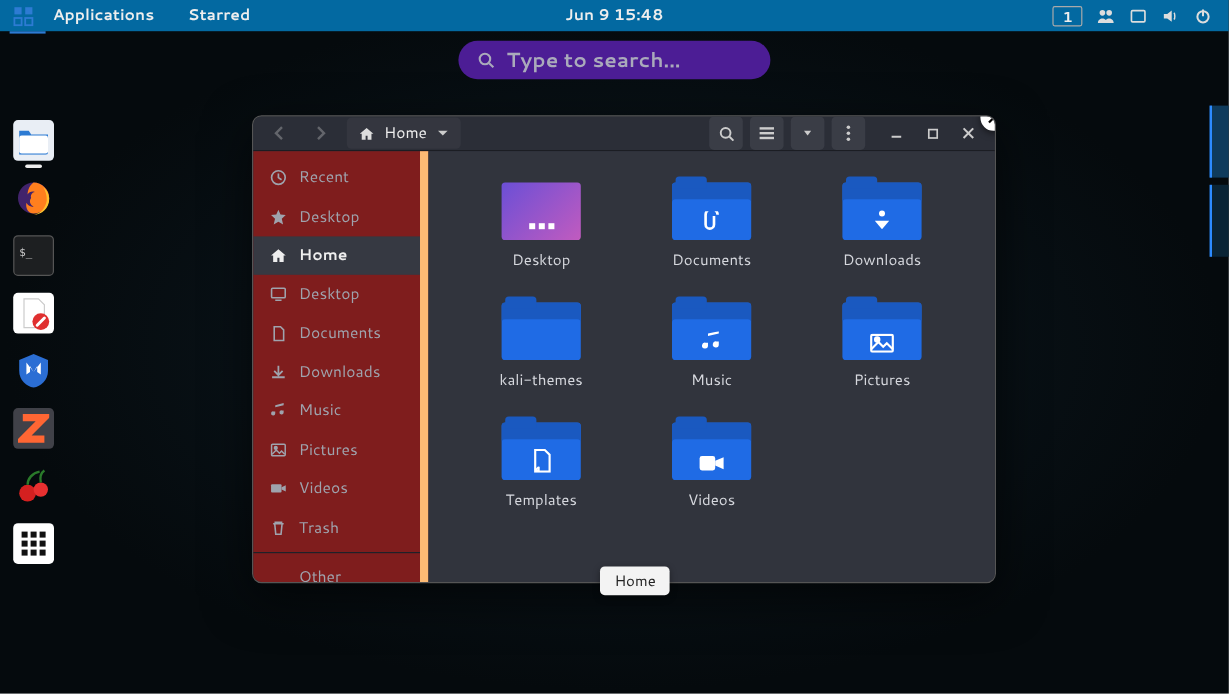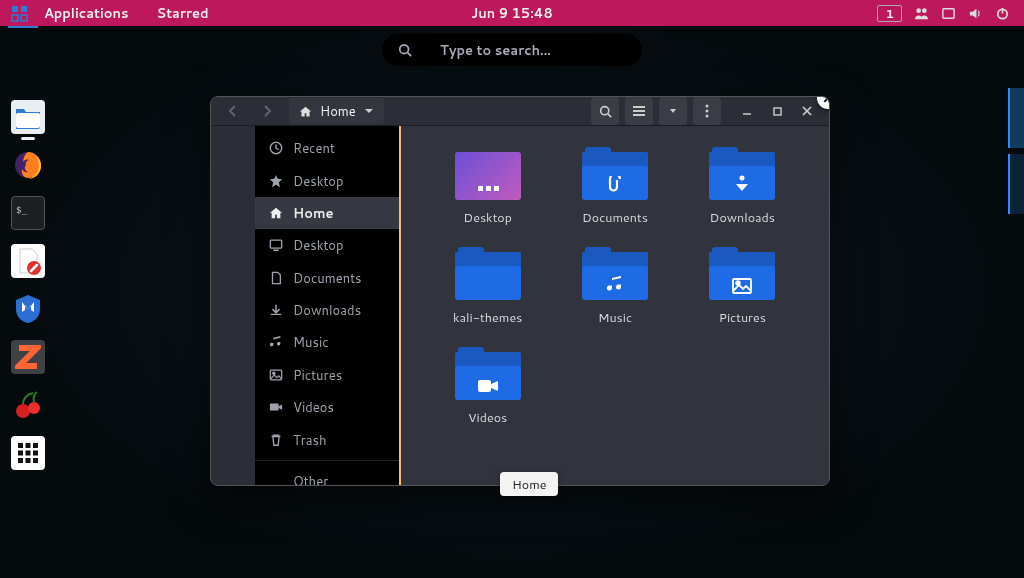--- a/index.html
+++ b/index.html
@@ -7,21 +7,21 @@
       width: 1024px; height: 578px;
       background: radial-gradient(ellipse at center, #0d1a22 0%, #050a0d 70%);
       font-family: "Cantarell", "Segoe UI", sans-serif;
       color: #d0d0d0;
       position: relative;
       overflow: hidden;
     }
     
     .topbar {
       position: absolute; top: 0; left: 0; right: 0; height: 26px;
-      background: #be185d;
+      background: #0369a1;
       display: flex; align-items: center;
       font-size: 13px; font-weight: 600; color: #eee;
       z-index: 50;
     }
     .topbar .activities-icon{ margin-left: 10px; display:flex; align-items:center;}
     .topbar .menu{ padding: 0 14px; cursor: pointer;}
     .topbar .spacer{ flex: 1; }
     .topbar .clock{ position:absolute; left:50%; transform:translateX(-50%);}
     .topbar .tray{ display:flex; align-items:center; gap:12px; padding-right:14px;}
     .topbar .ws-indicator{
@@ -30,24 +30,24 @@
     }
     .topbar svg{ display:block;}
     
     .activities-underline{
       position:absolute; top:26px; left:8px; width:30px; height:2px;
       background:#2d7bd3;
     }
     
     .search-wrap{
       position:absolute; top:34px; left:50%; transform:translateX(-50%);
-      width:260px; height:32px; background:#000000;
+      width:260px; height:32px; background:#4c1d95;
       border-radius:16px; display:flex; align-items:center;
-      padding:0 16px; gap:28px; color:#aab;
-      font-size:13px; font-weight:600;
+      padding:0 16px; gap:10px; color:#aab;
+      font-size:17px; font-weight:600;
       z-index:40;
     }
     
     .dock{
       position:absolute; left:0; top:100px; width:56px;
       display:flex; flex-direction:column; align-items:center; gap:14px;
     }
     .dock .app{
       width:34px; height:34px; border-radius:4px;
       display:flex; align-items:center; justify-content:center;
@@ -92,24 +92,23 @@
     .tb-right{display:flex;align-items:center;gap:2px;}
     .tb-square{
       width:28px;height:28px;background:#3a3d46;border-radius:4px;
       display:flex;align-items:center;justify-content:center;color:#ccc;
       margin-left:4px;
     }
     .win-controls{display:flex;align-items:center;gap:2px;margin-left:6px;}
     
     .win-body{flex:1;display:flex;}
     .sidebar{
-      width:146px; background:#000000; border-right:2px solid #fdba74;
+      width:146px; background:#7f1d1d; border-right:7px solid #fdba74;
       display:flex; flex-direction:column; padding:6px 0;
       font-size:13px;
-      margin-left:44px;
     }
     .side-item{
       display:flex; align-items:center; gap:10px;
       padding:7.2px 14px; color:#9fa3ad; cursor:pointer;
     }
     .side-item.active{ background:#363942; color:#eee; font-weight:600;}
     .side-item svg{flex-shrink:0;}
     .side-sep{ height:1px; background:#1f2128; margin:4px 0;}
     
     .file-grid{
@@ -466,20 +465,29 @@
             <svg class="emblem" width="20" height="16" viewBox="0 0 20 16" fill="none" stroke="#fff" stroke-width="1.8">
               <rect x="1" y="1" width="18" height="14" rx="1" fill="#fff" fill-opacity=".0"></rect>
               <circle cx="6" cy="5" r="1.8" fill="#fff"></circle>
               <path d="M1 13l6-6 4 4 3-3 5 5"></path>
             </svg>
           </div>
           <span>Pictures</span>
         </div>
       <div class="file-item">
           <div class="folder-icon">
+            <svg class="emblem" width="18" height="20" viewBox="0 0 18 20" fill="none" stroke="#fff" stroke-width="1.8">
+              <path d="M4 1h8l4 4v14H4z"></path>
+              <path d="M7 15l-3 3M7 15v3h-3" stroke-width="1.5"></path>
+            </svg>
+          </div>
+          <span>Templates</span>
+        </div>
+      <div class="file-item">
+          <div class="folder-icon">
             <svg class="emblem" width="22" height="16" viewBox="0 0 22 16" fill="#fff">
               <rect x="1" y="2" width="13" height="12" rx="2"></rect>
               <path d="M14 6l7-3v10l-7-3z"></path>
             </svg>
           </div>
           <span>Videos</span>
         </div>
     </div>
   </div>
 </div>

